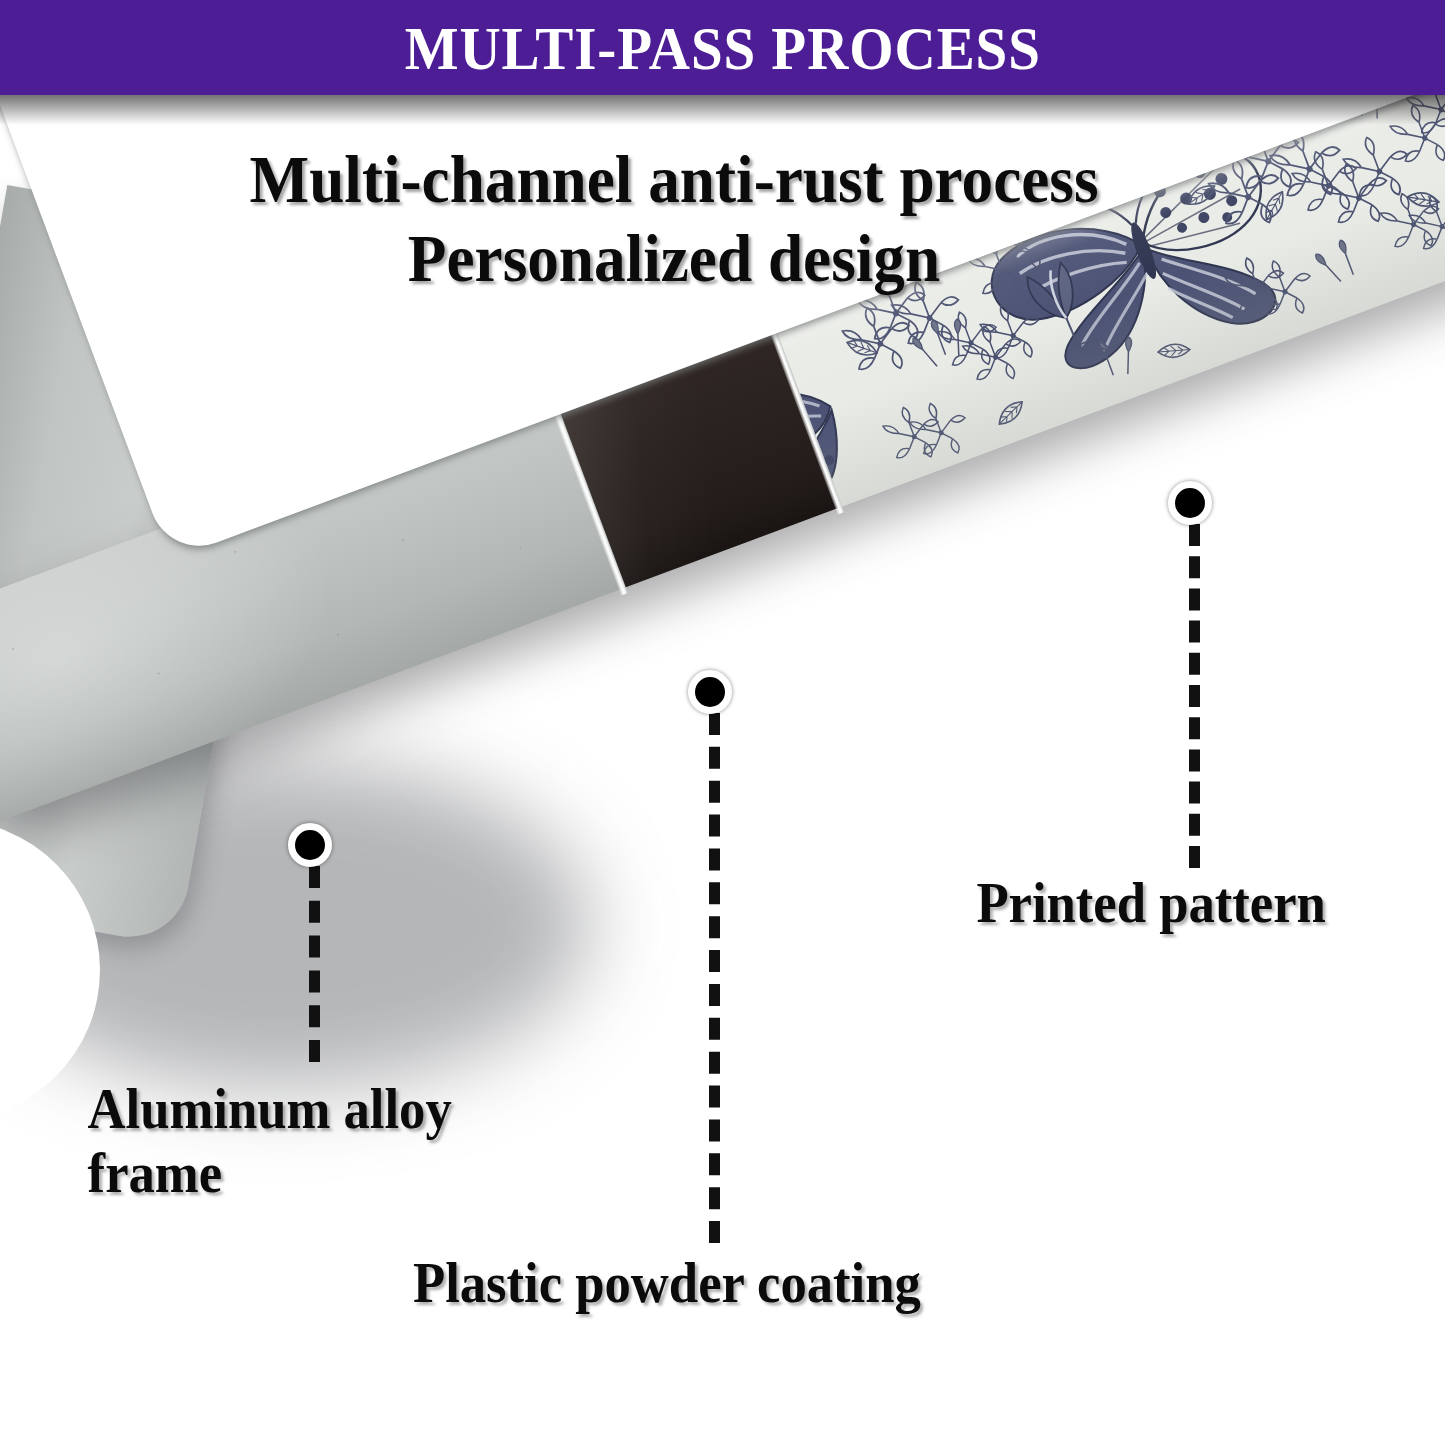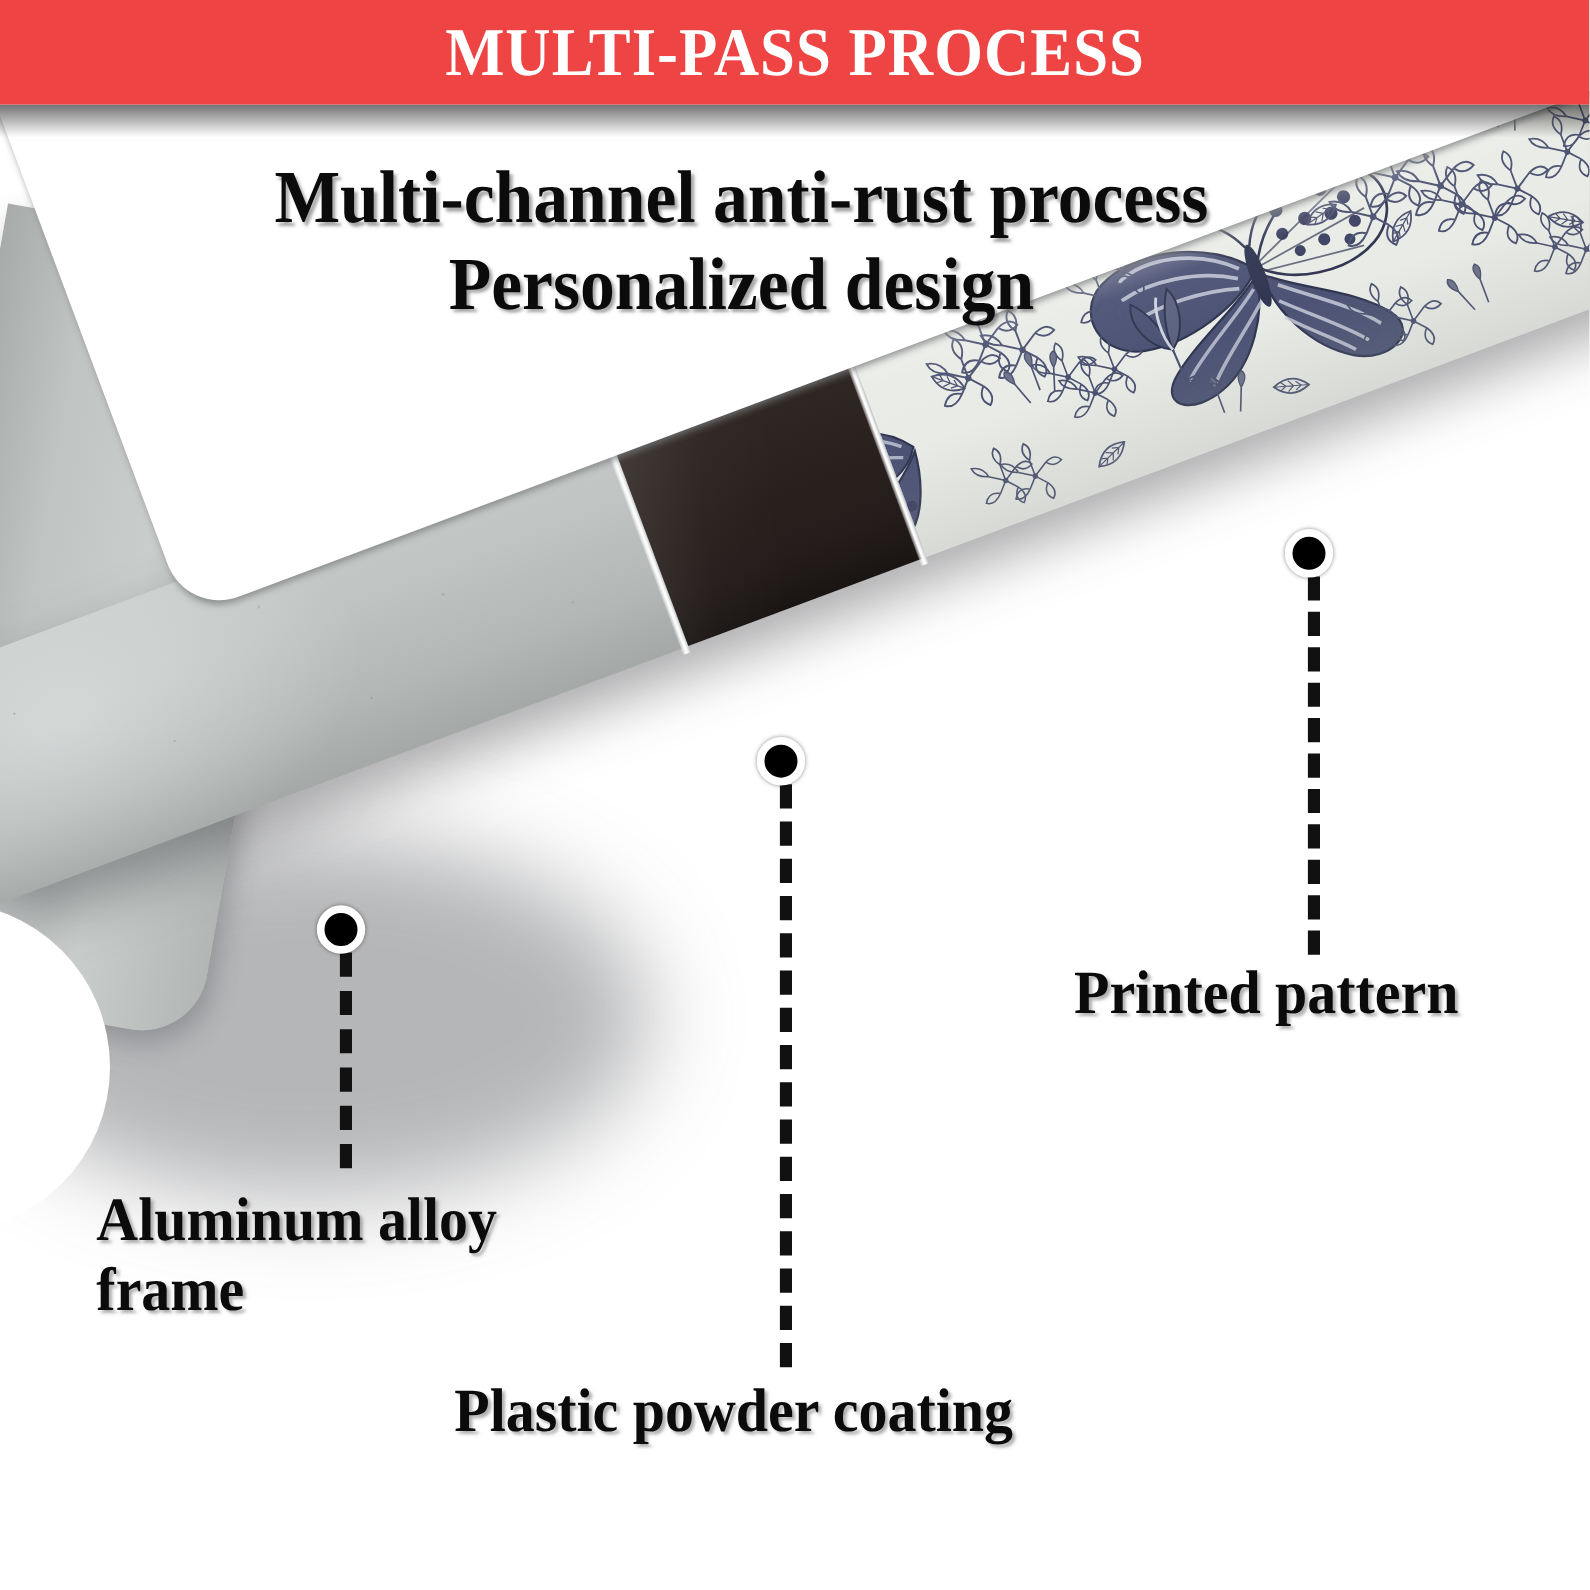--- a/index.html
+++ b/index.html
@@ -1,20 +1,20 @@
 <!DOCTYPE html>
 <html><head>
 <meta charset="utf-8">
 <style>
   html,body{margin:0;padding:0;background:#fff;}
   body{width:1445px;height:1445px;position:relative;overflow:hidden;
        font-family:"Liberation Serif","DejaVu Serif",serif;}
 
   
-  .hdr{position:absolute;left:0;top:0;width:1445px;height:95px;background:#ef4444;
+  .hdr{position:absolute;left:0;top:0;width:1445px;height:95px;background:#4c1d95;
        display:flex;align-items:center;justify-content:center;z-index:40;}
   .hdr-t{color:#fff;font-weight:bold;font-size:62px;letter-spacing:1px;
          transform:scaleX(.92);white-space:nowrap;line-height:1;}
   .hdr-fade{position:absolute;left:0;top:95px;width:1445px;height:30px;z-index:39;
             background:linear-gradient(to bottom,rgba(0,0,0,.55),rgba(0,0,0,0));}
 
   
   .subs{position:absolute;left:0;top:140px;width:1348px;z-index:35;text-align:center;}
   .sub{font-weight:bold;font-size:68px;line-height:1.16;color:#0b0b0b;
        transform:scaleX(.93);white-space:nowrap;

